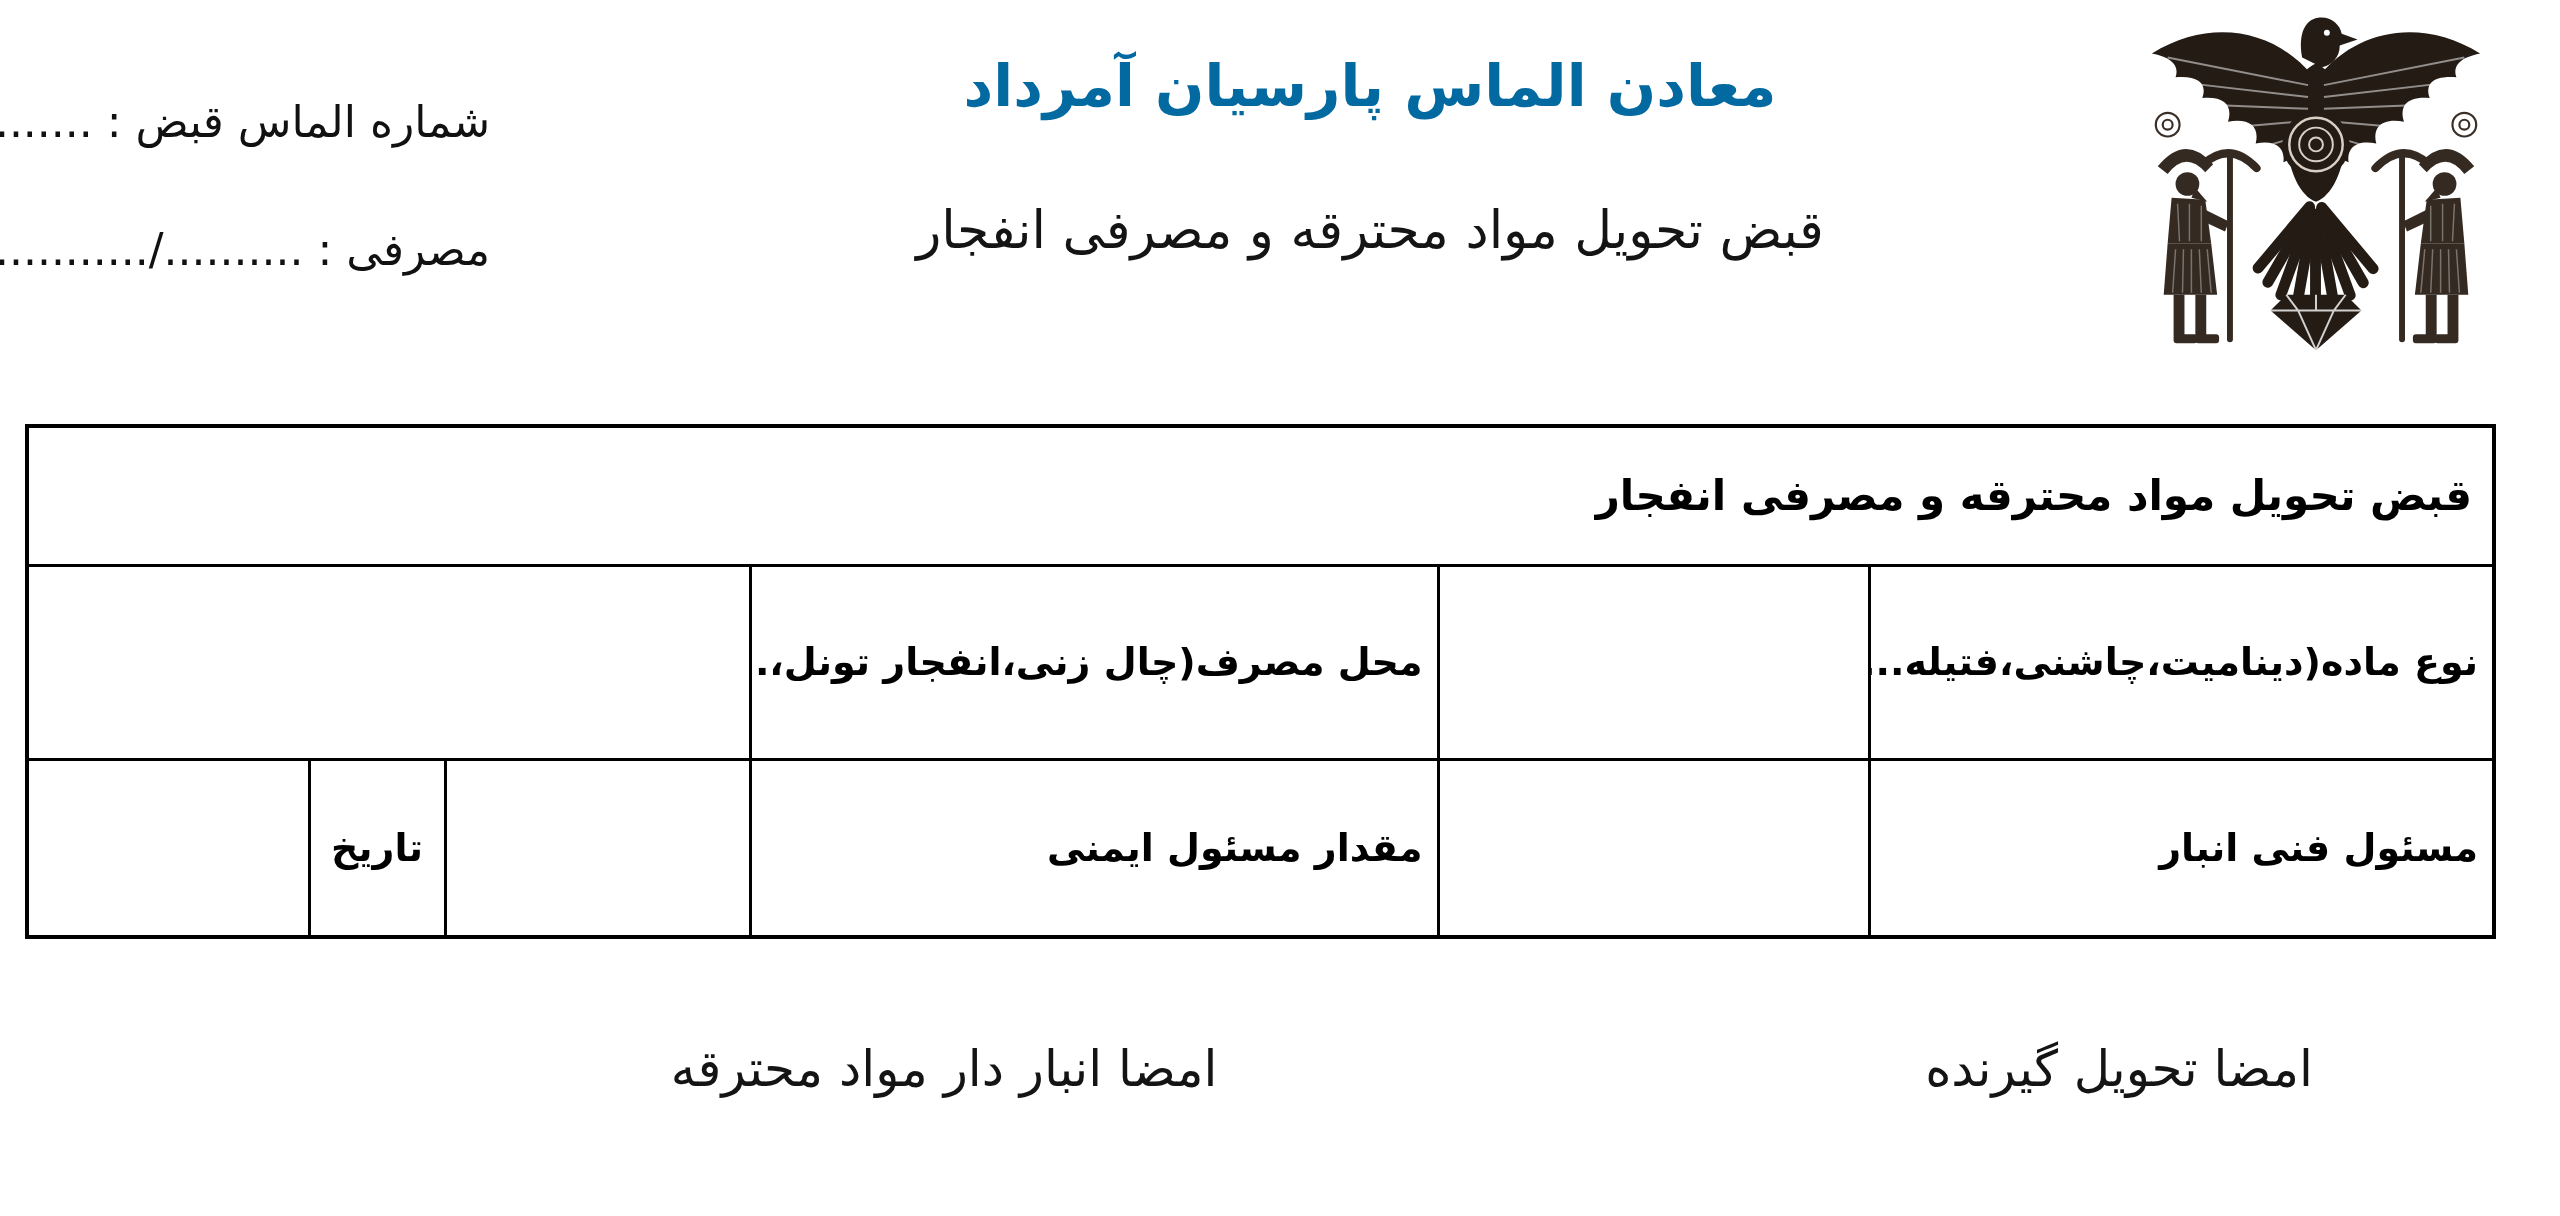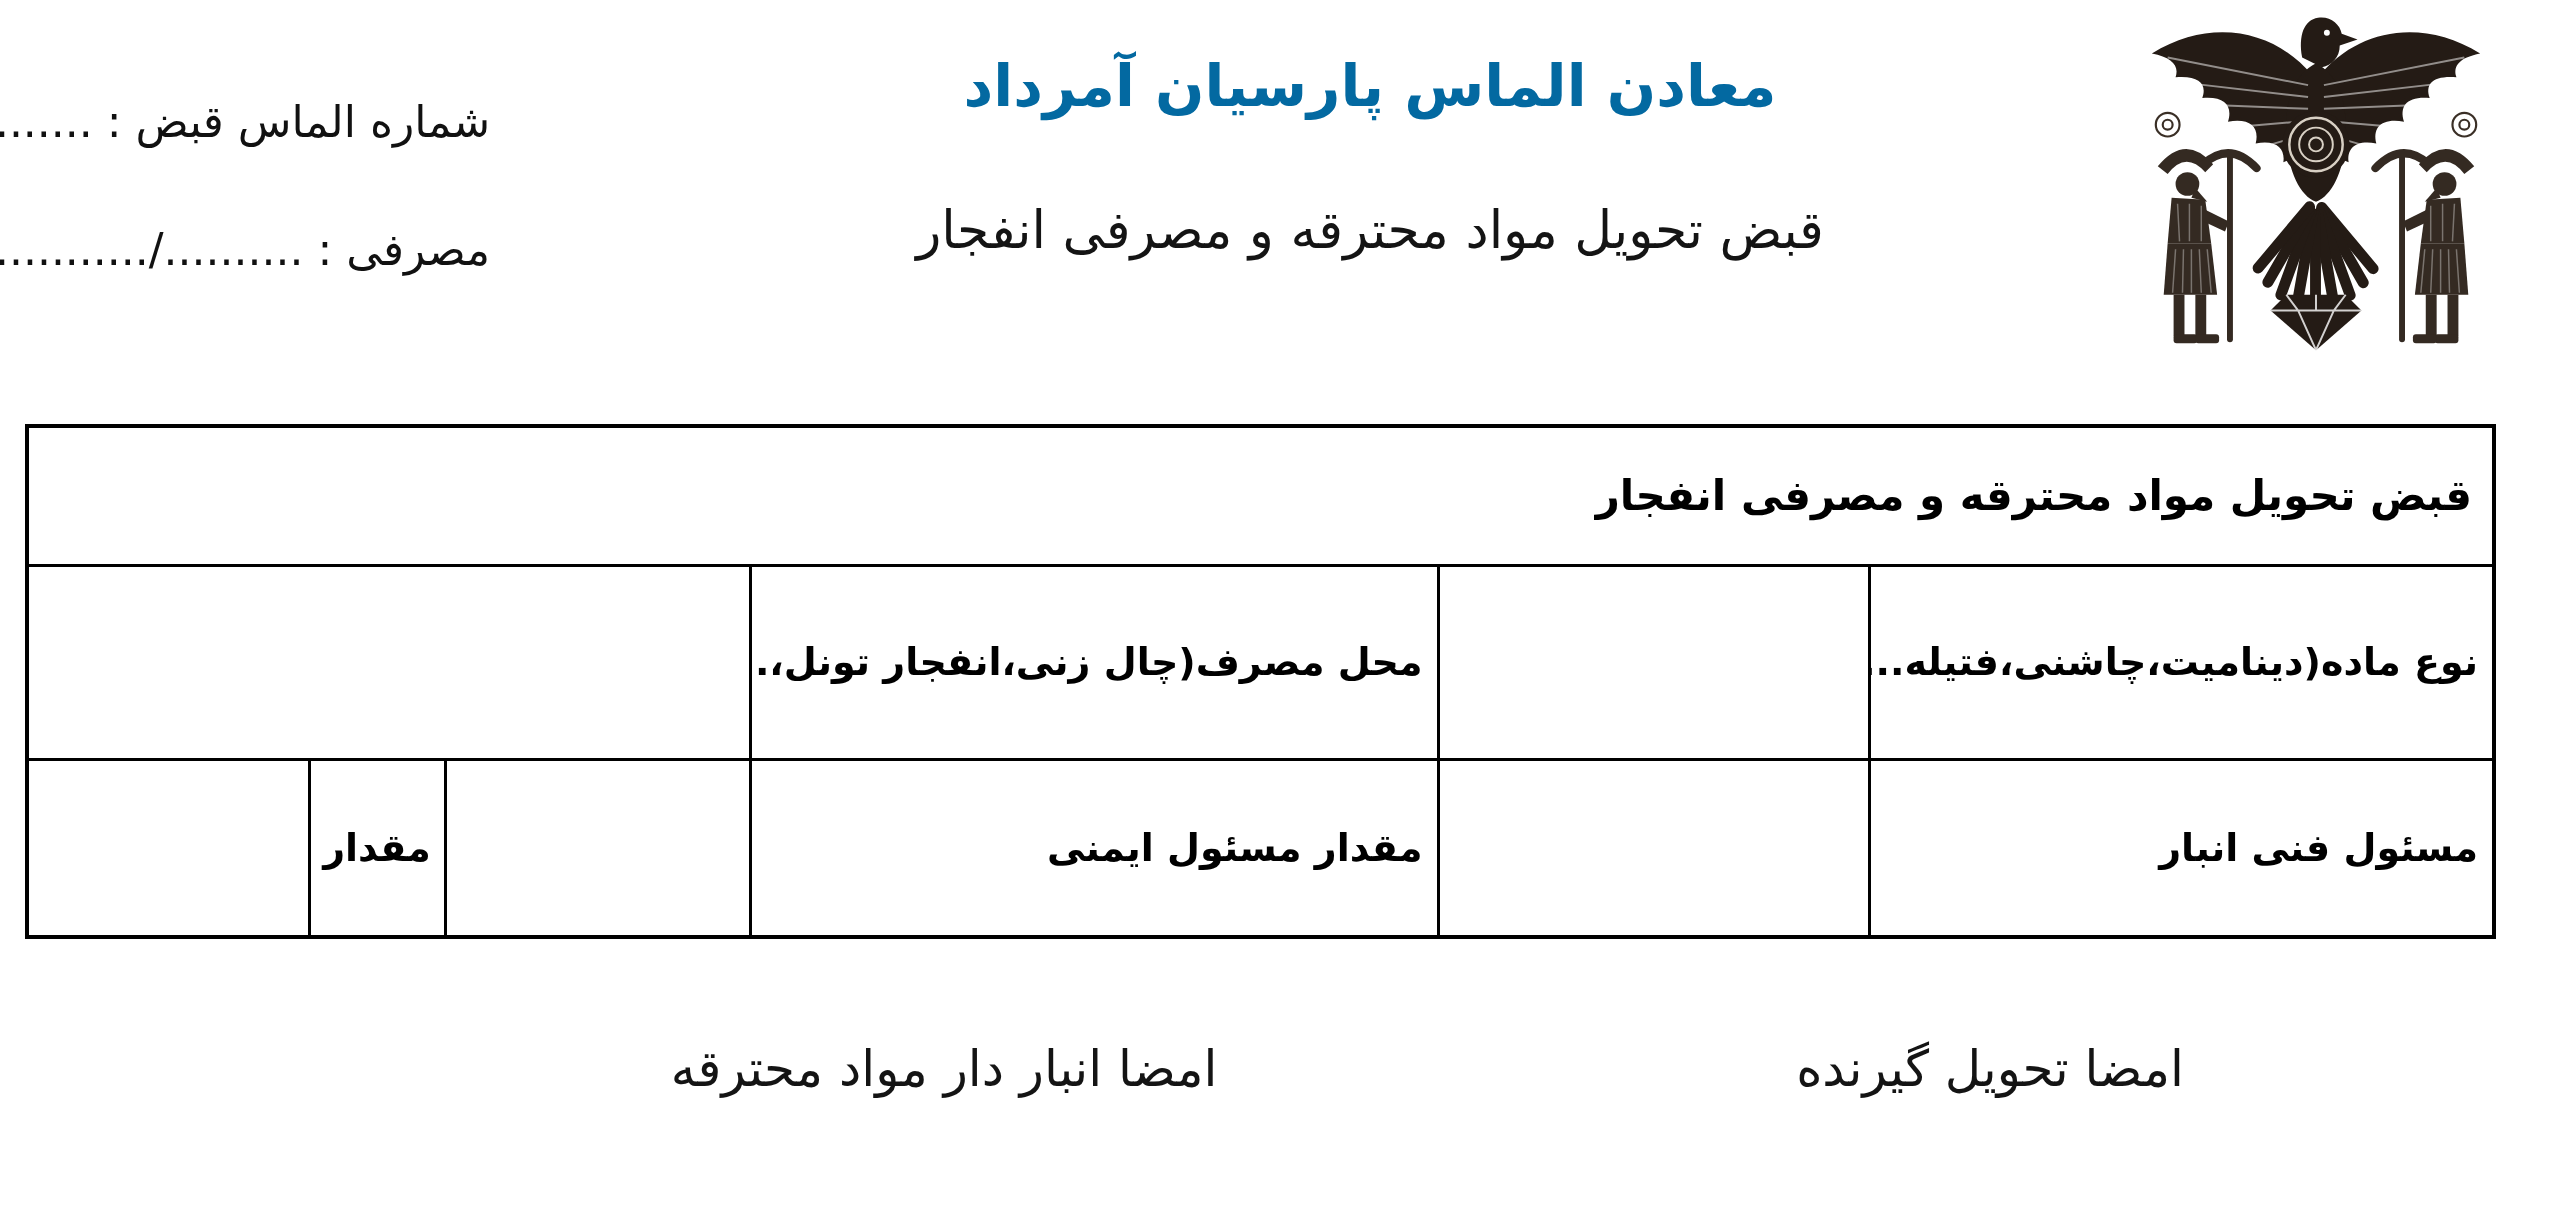--- a/index.html
+++ b/index.html
@@ -87,21 +87,21 @@
   
   .sig {
     position: absolute;
     top: 1040px;
     width: 700px;
     text-align: center;
     font-size: 50px;
     color: #141414;
     white-space: nowrap;
   }
-  .sig-right { left: 1640px; }
+  .sig-right { left: 1769px; }
   .sig-left  { left: 594px;  }
 </style>
 </head>
 <body>
 
 <div class="page">
 
   <div class="meta-line serial-line">
     <span>شماره الماس قبض : </span><span class="dots">....................</span>
   </div>
@@ -221,21 +221,21 @@
         <td>نوع ماده(دینامیت،چاشنی،فتیله...)</td>
         <td></td>
         <td>محل مصرف(چال زنی،انفجار تونل،....)</td>
         <td colspan="3"></td>
       </tr>
       <tr class="r3">
         <td>مسئول فنی انبار</td>
         <td></td>
         <td>مقدار مسئول ایمنی</td>
         <td></td>
-        <td class="qty-cell">مقدار</td>
+        <td class="qty-cell">تاریخ</td>
         <td></td>
       </tr>
     </tbody>
   </table>
 
   <div class="sig sig-right">امضا تحویل گیرنده</div>
   <div class="sig sig-left">امضا انبار دار مواد محترقه</div>
 
 </div>
 

